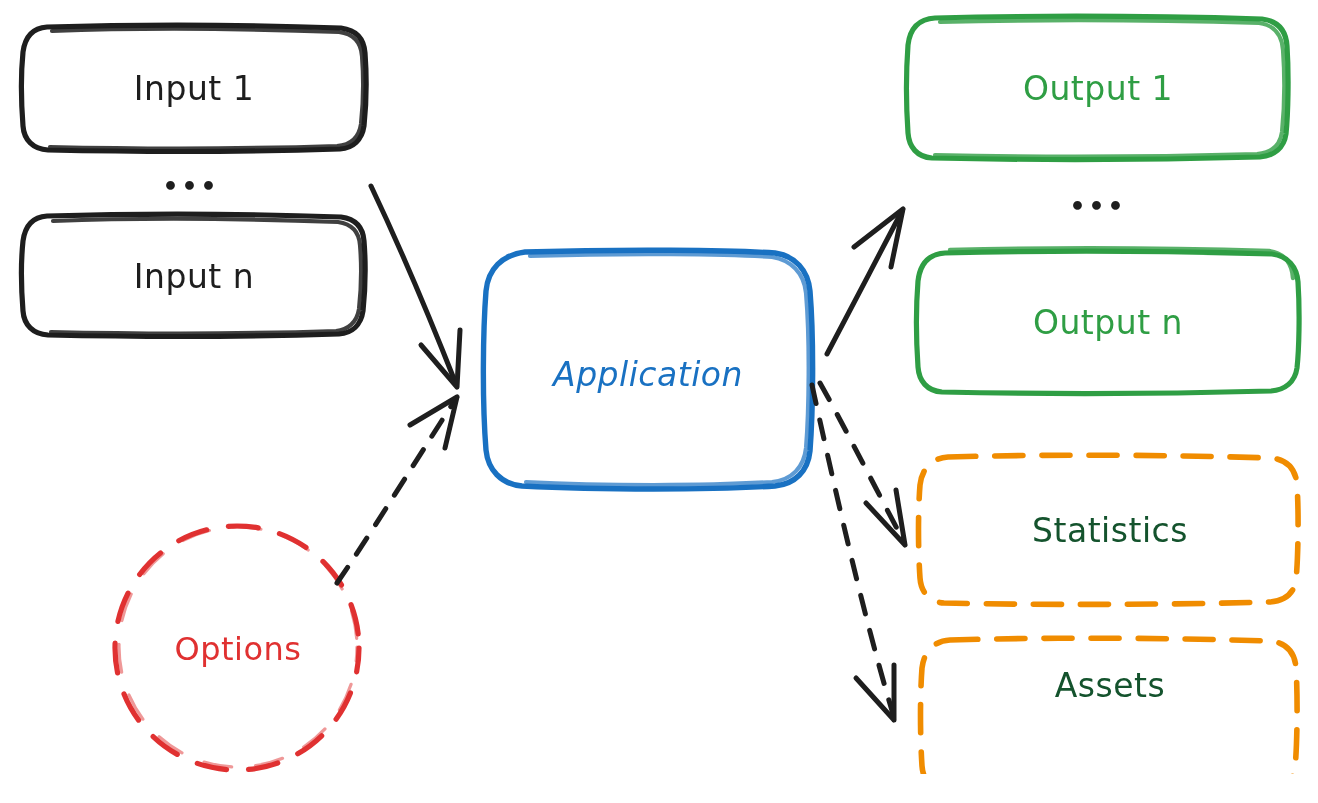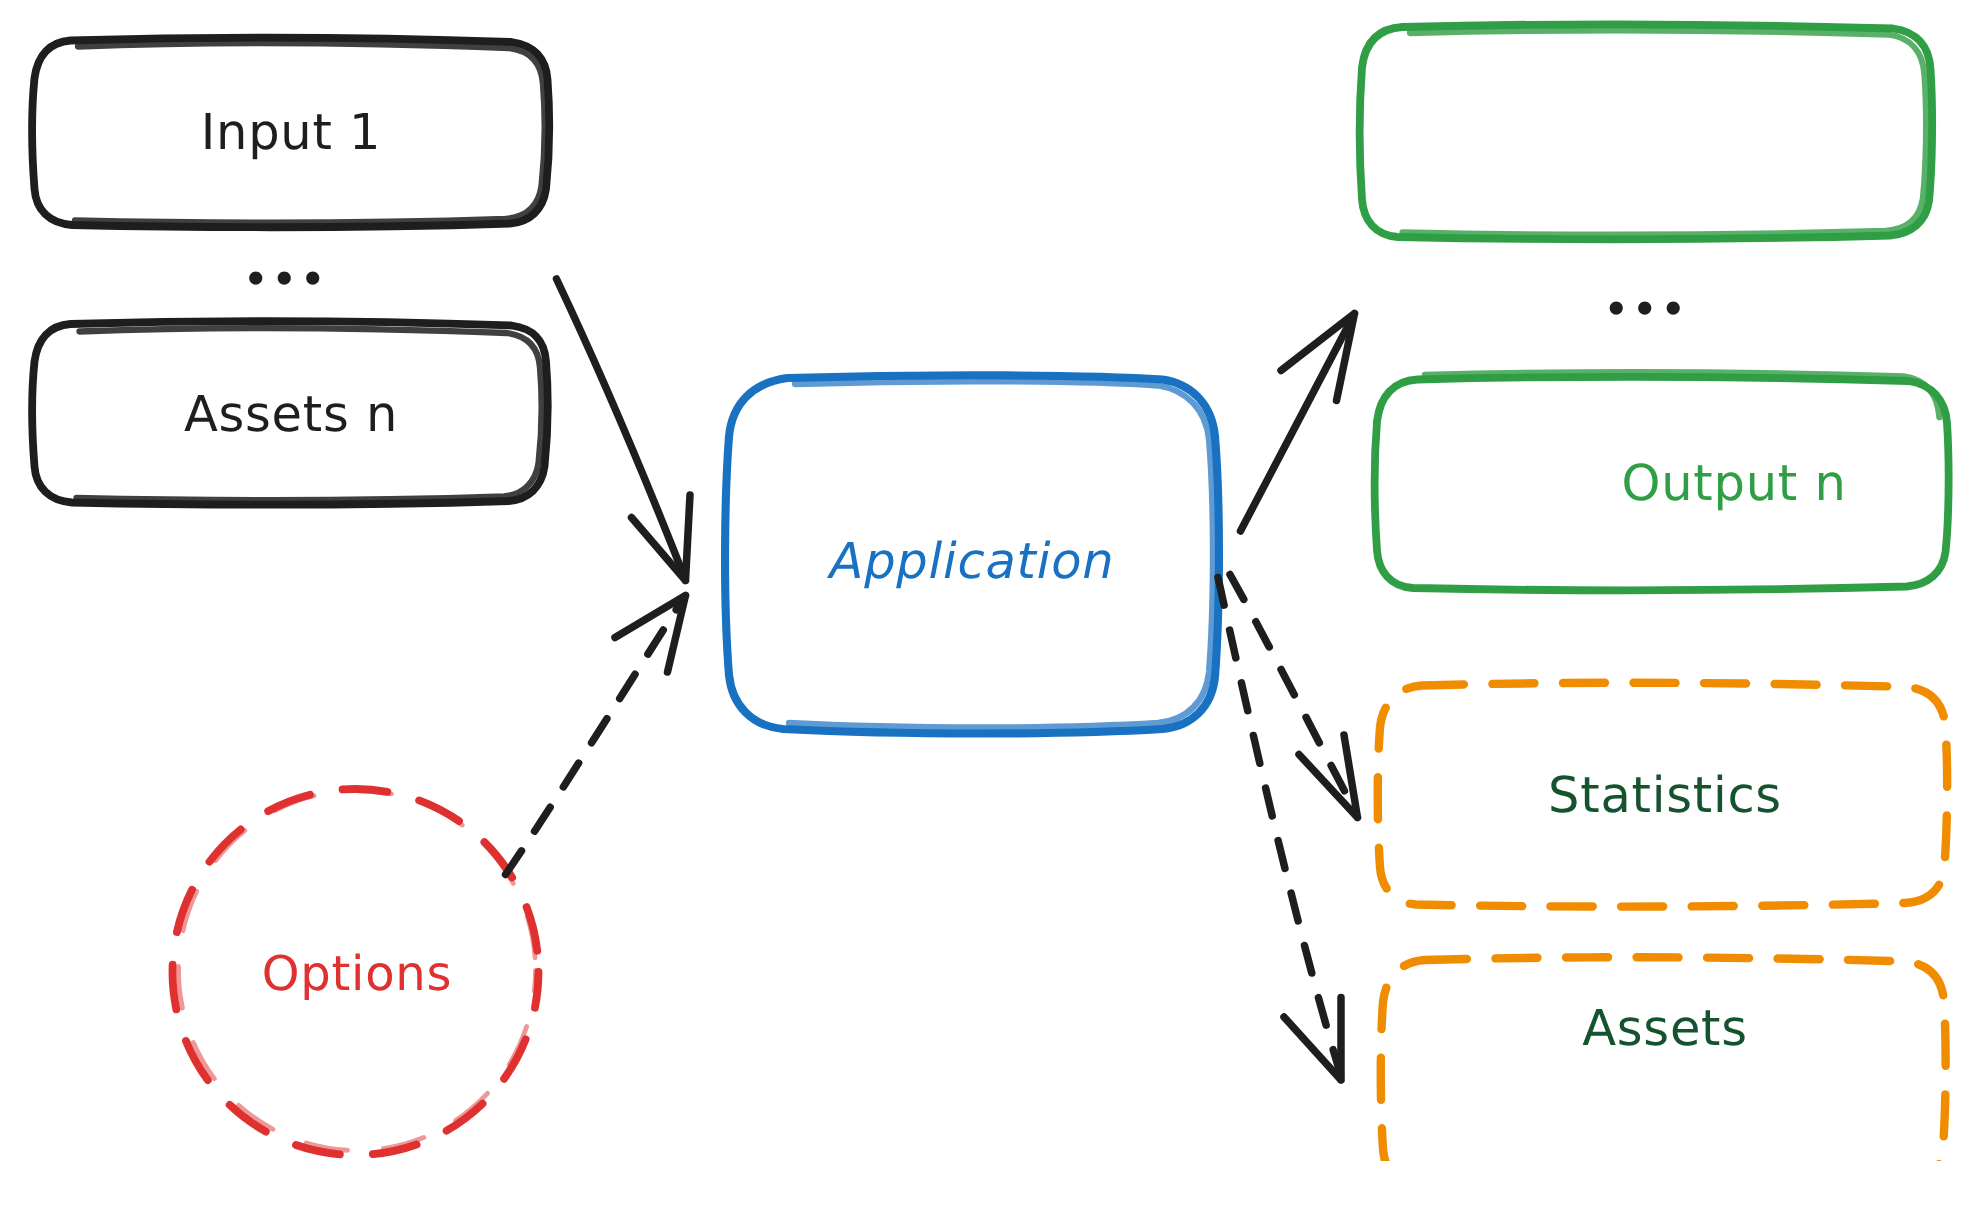--- a/index.html
+++ b/index.html
@@ -185,28 +185,29 @@
       <path fill="none" stroke="#1e1e1e" stroke-width="5" stroke-linecap="round" stroke-dasharray="19 17" d="M812 385 C 829 462, 861 608, 893 714"></path>
       <path fill="none" stroke="#1e1e1e" stroke-width="5" stroke-linecap="round" stroke-linejoin="round" d="M856 678 L 894 720 M894 665 L 894 720"></path>
     </g>
 
   </svg>
 
   <div class="node-label lbl-black" style="left:194px; top:88px; font-size:33px;">Input 1</div>
 
   <div class="ellipsis" style="left:191px; top:186px; font-size:25px;">•••</div>
 
-  <div class="node-label lbl-black" style="left:194px; top:276px; font-size:33px;">Assets n</div>
+  <div class="node-label lbl-black" style="left:194px; top:276px; font-size:33px;">Input n</div>
 
   <div class="node-label lbl-blue" style="left:648px; top:374px; font-size:33px; font-style:italic;">Application</div>
 
   <div class="node-label lbl-red" style="left:238px; top:649px; font-size:32px;text-align:center;">Options</div>
 
+  <div class="node-label lbl-green" style="left:1098px; top:88px; font-size:33px;">Output 1</div>
 
   <div class="ellipsis" style="left:1098px; top:206px; font-size:25px;">•••</div>
 
-  <div class="node-label lbl-green" style="left:1108px; top:322px; font-size:33px;margin-left:48px;">Output n</div>
+  <div class="node-label lbl-green" style="left:1108px; top:322px; font-size:33px;">Output n</div>
 
   <div class="node-label lbl-orange" style="left:1110px; top:530px; font-size:33px;">Statistics</div>
 
   <div class="node-label lbl-orange" style="left:1110px; top:685px; font-size:33px;">Assets</div>
 
 </div>
 
 </body></html>

